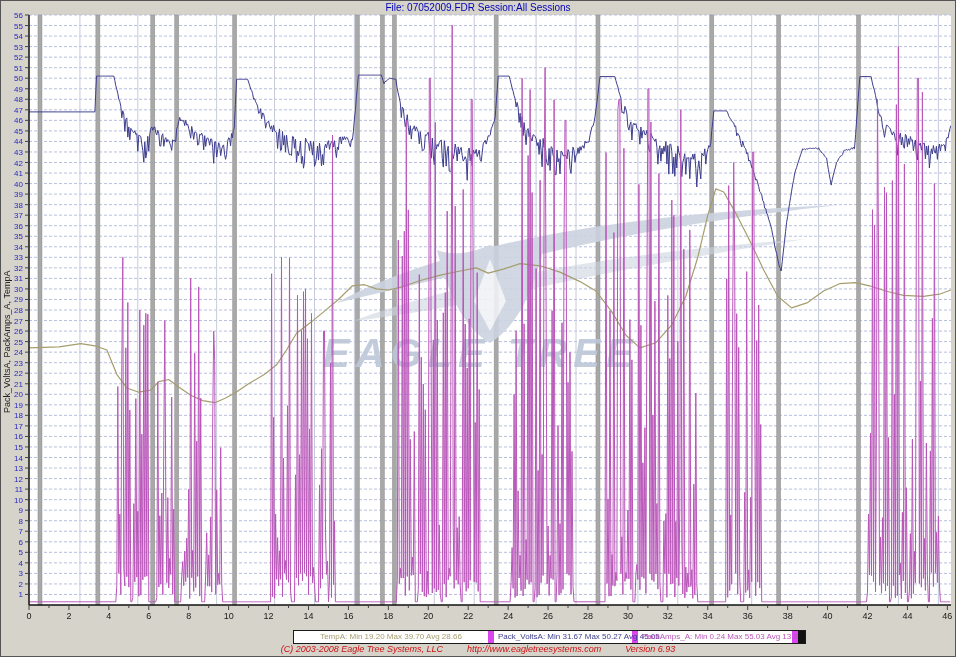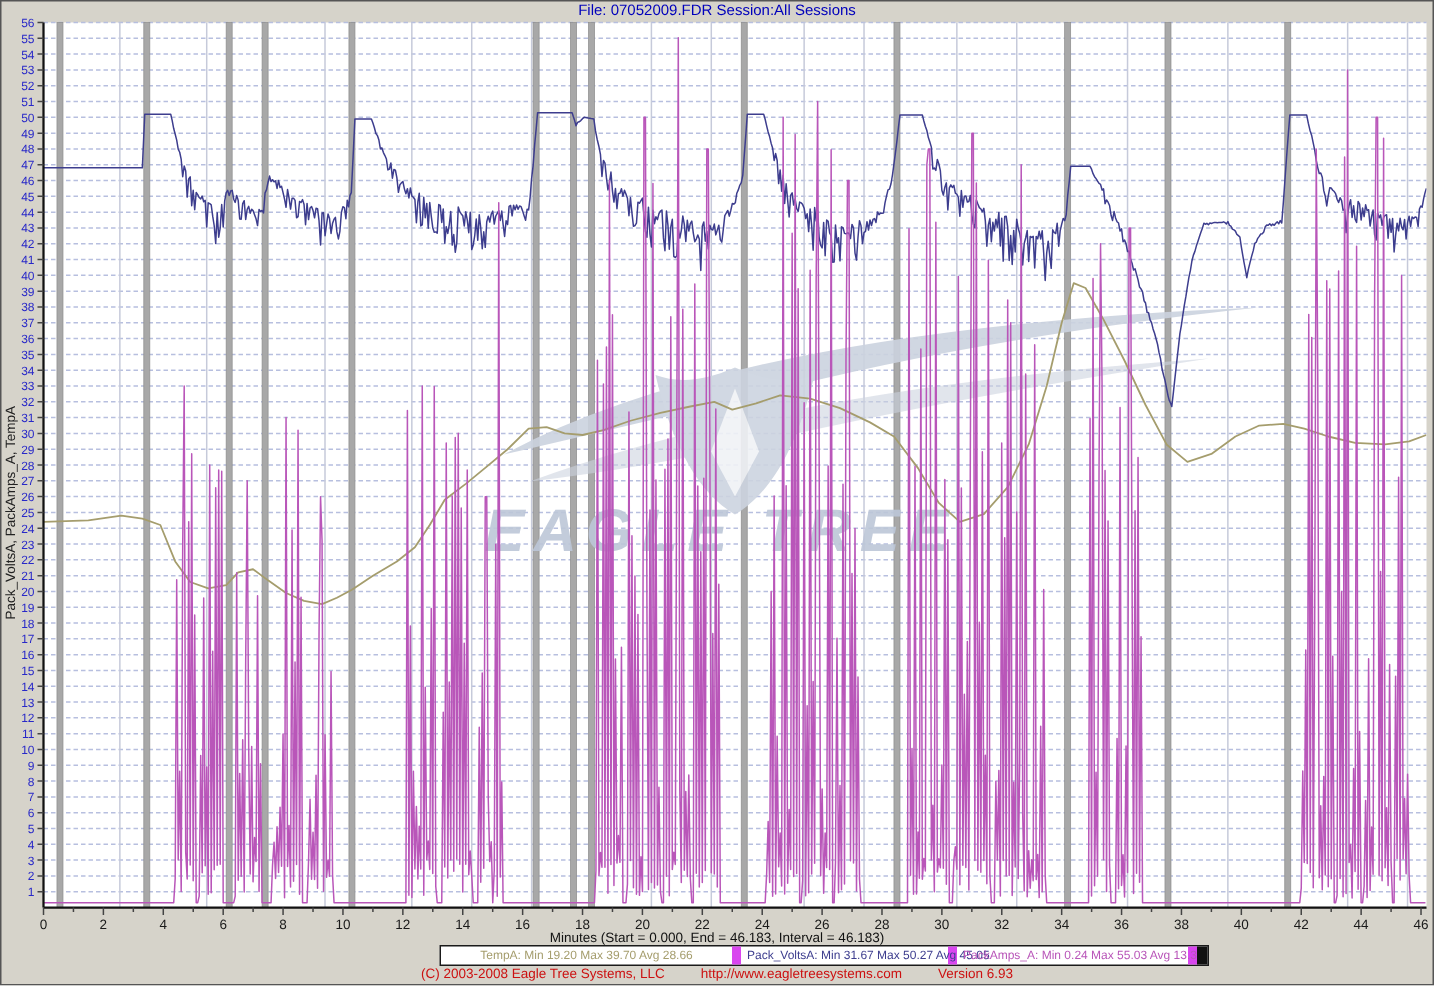--- a/index.html
+++ b/index.html
@@ -28,21 +28,21 @@
     display:flex;background:#fff;border:1px solid #1a1a1a;box-sizing:border-box;
   }
   .legend-cell{
     font-size:8px;line-height:12px;text-align:center;
     border-right:6px solid #d946ef;padding:0 4px;white-space:nowrap;
   }
   .legend-cell:last-of-type{border-right:none;}
   #legend-end-block{width:7px;background:#111;}
   #footer-bar{
     position:absolute;top:643px;left:0;width:100%;
-    text-align:center;font-size:9px;color:#cc1111;
+    text-align:center;font-size:9px;font-style:italic;color:#cc1111;
   }
   #footer-bar span{margin:0 12px;}
 </style>
 </head>
 <body>
 
 <div id="app">
 
   <div id="title-bar">File: 07052009.FDR    Session:All Sessions</div>
 
@@ -340,21 +340,20 @@
         <line x1="906.4184656691856" y1="604" x2="906.4184656691856" y2="609" stroke="#444" stroke-width="1"></line>
         <text x="906.4184656691856" y="618" font-size="9" fill="#1a1a1a" text-anchor="middle">44</text>
         <line x1="926.3825217071217" y1="604" x2="926.3825217071217" y2="607" stroke="#444" stroke-width="1"></line>
         <line x1="946.3465777450577" y1="604" x2="946.3465777450577" y2="609" stroke="#444" stroke-width="1"></line>
         <text x="946.3465777450577" y="618" font-size="9" fill="#1a1a1a" text-anchor="middle">46</text>
       </g>
   </svg>
 
   <div id="ylabel-rot">Pack_VoltsA, PackAmps_A, TempA</div>
 
-  <div id="xaxis-title">Minutes (Start = 0.000,  End = 46.183,  Interval =  46.183)</div>
 
   <div id="legend-bar">
     <div class="legend-cell" id="legend-temp" style="width: 186px; color: rgb(165, 157, 109);">TempA:  Min 19.20   Max 39.70   Avg 28.66</div>
     <div class="legend-cell" id="legend-volts" style="width: 130px; color: rgb(61, 61, 142);">Pack_VoltsA:  Min 31.67   Max 50.27   Avg 45.05</div>
     <div class="legend-cell" id="legend-amps" style="width: 146px; color: rgb(185, 86, 185);">PackAmps_A:  Min 0.24   Max 55.03   Avg 13.36</div>
     <div id="legend-end-block"></div>
   </div>
 
   <div id="footer-bar">
     <span>(C) 2003-2008 Eagle Tree Systems, LLC</span><span>http://www.eagletreesystems.com</span><span>Version 6.93</span>

